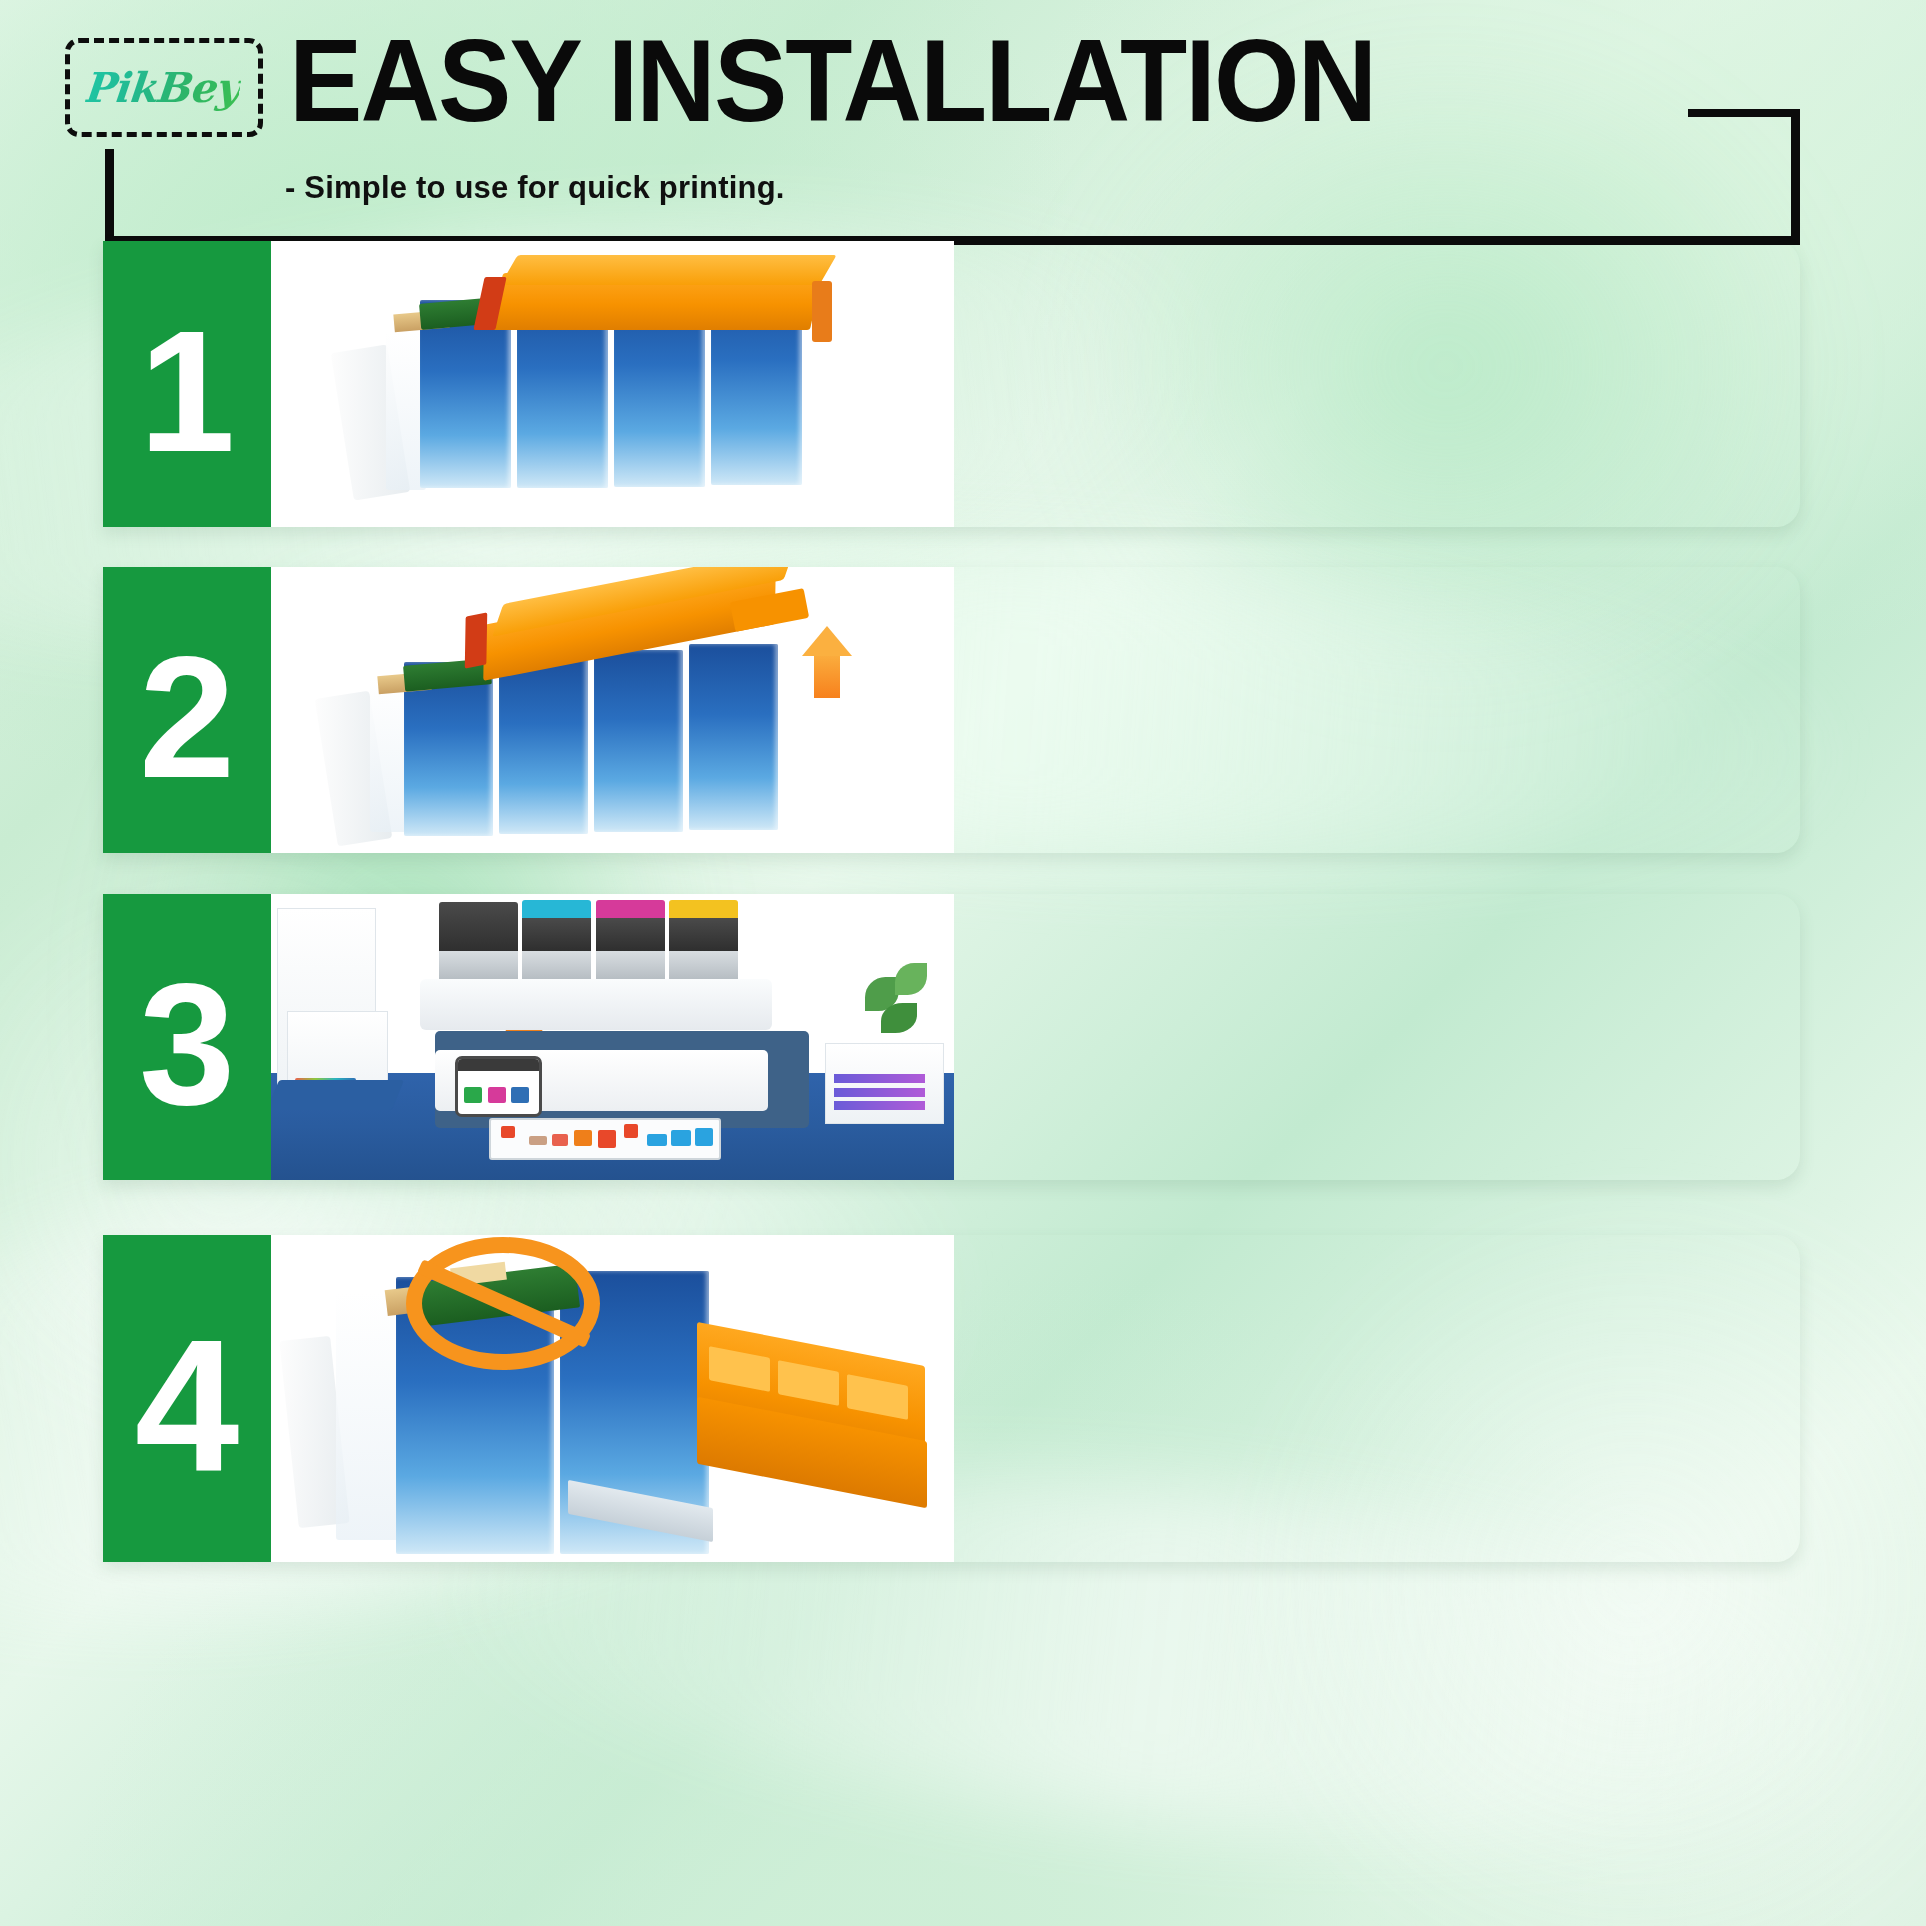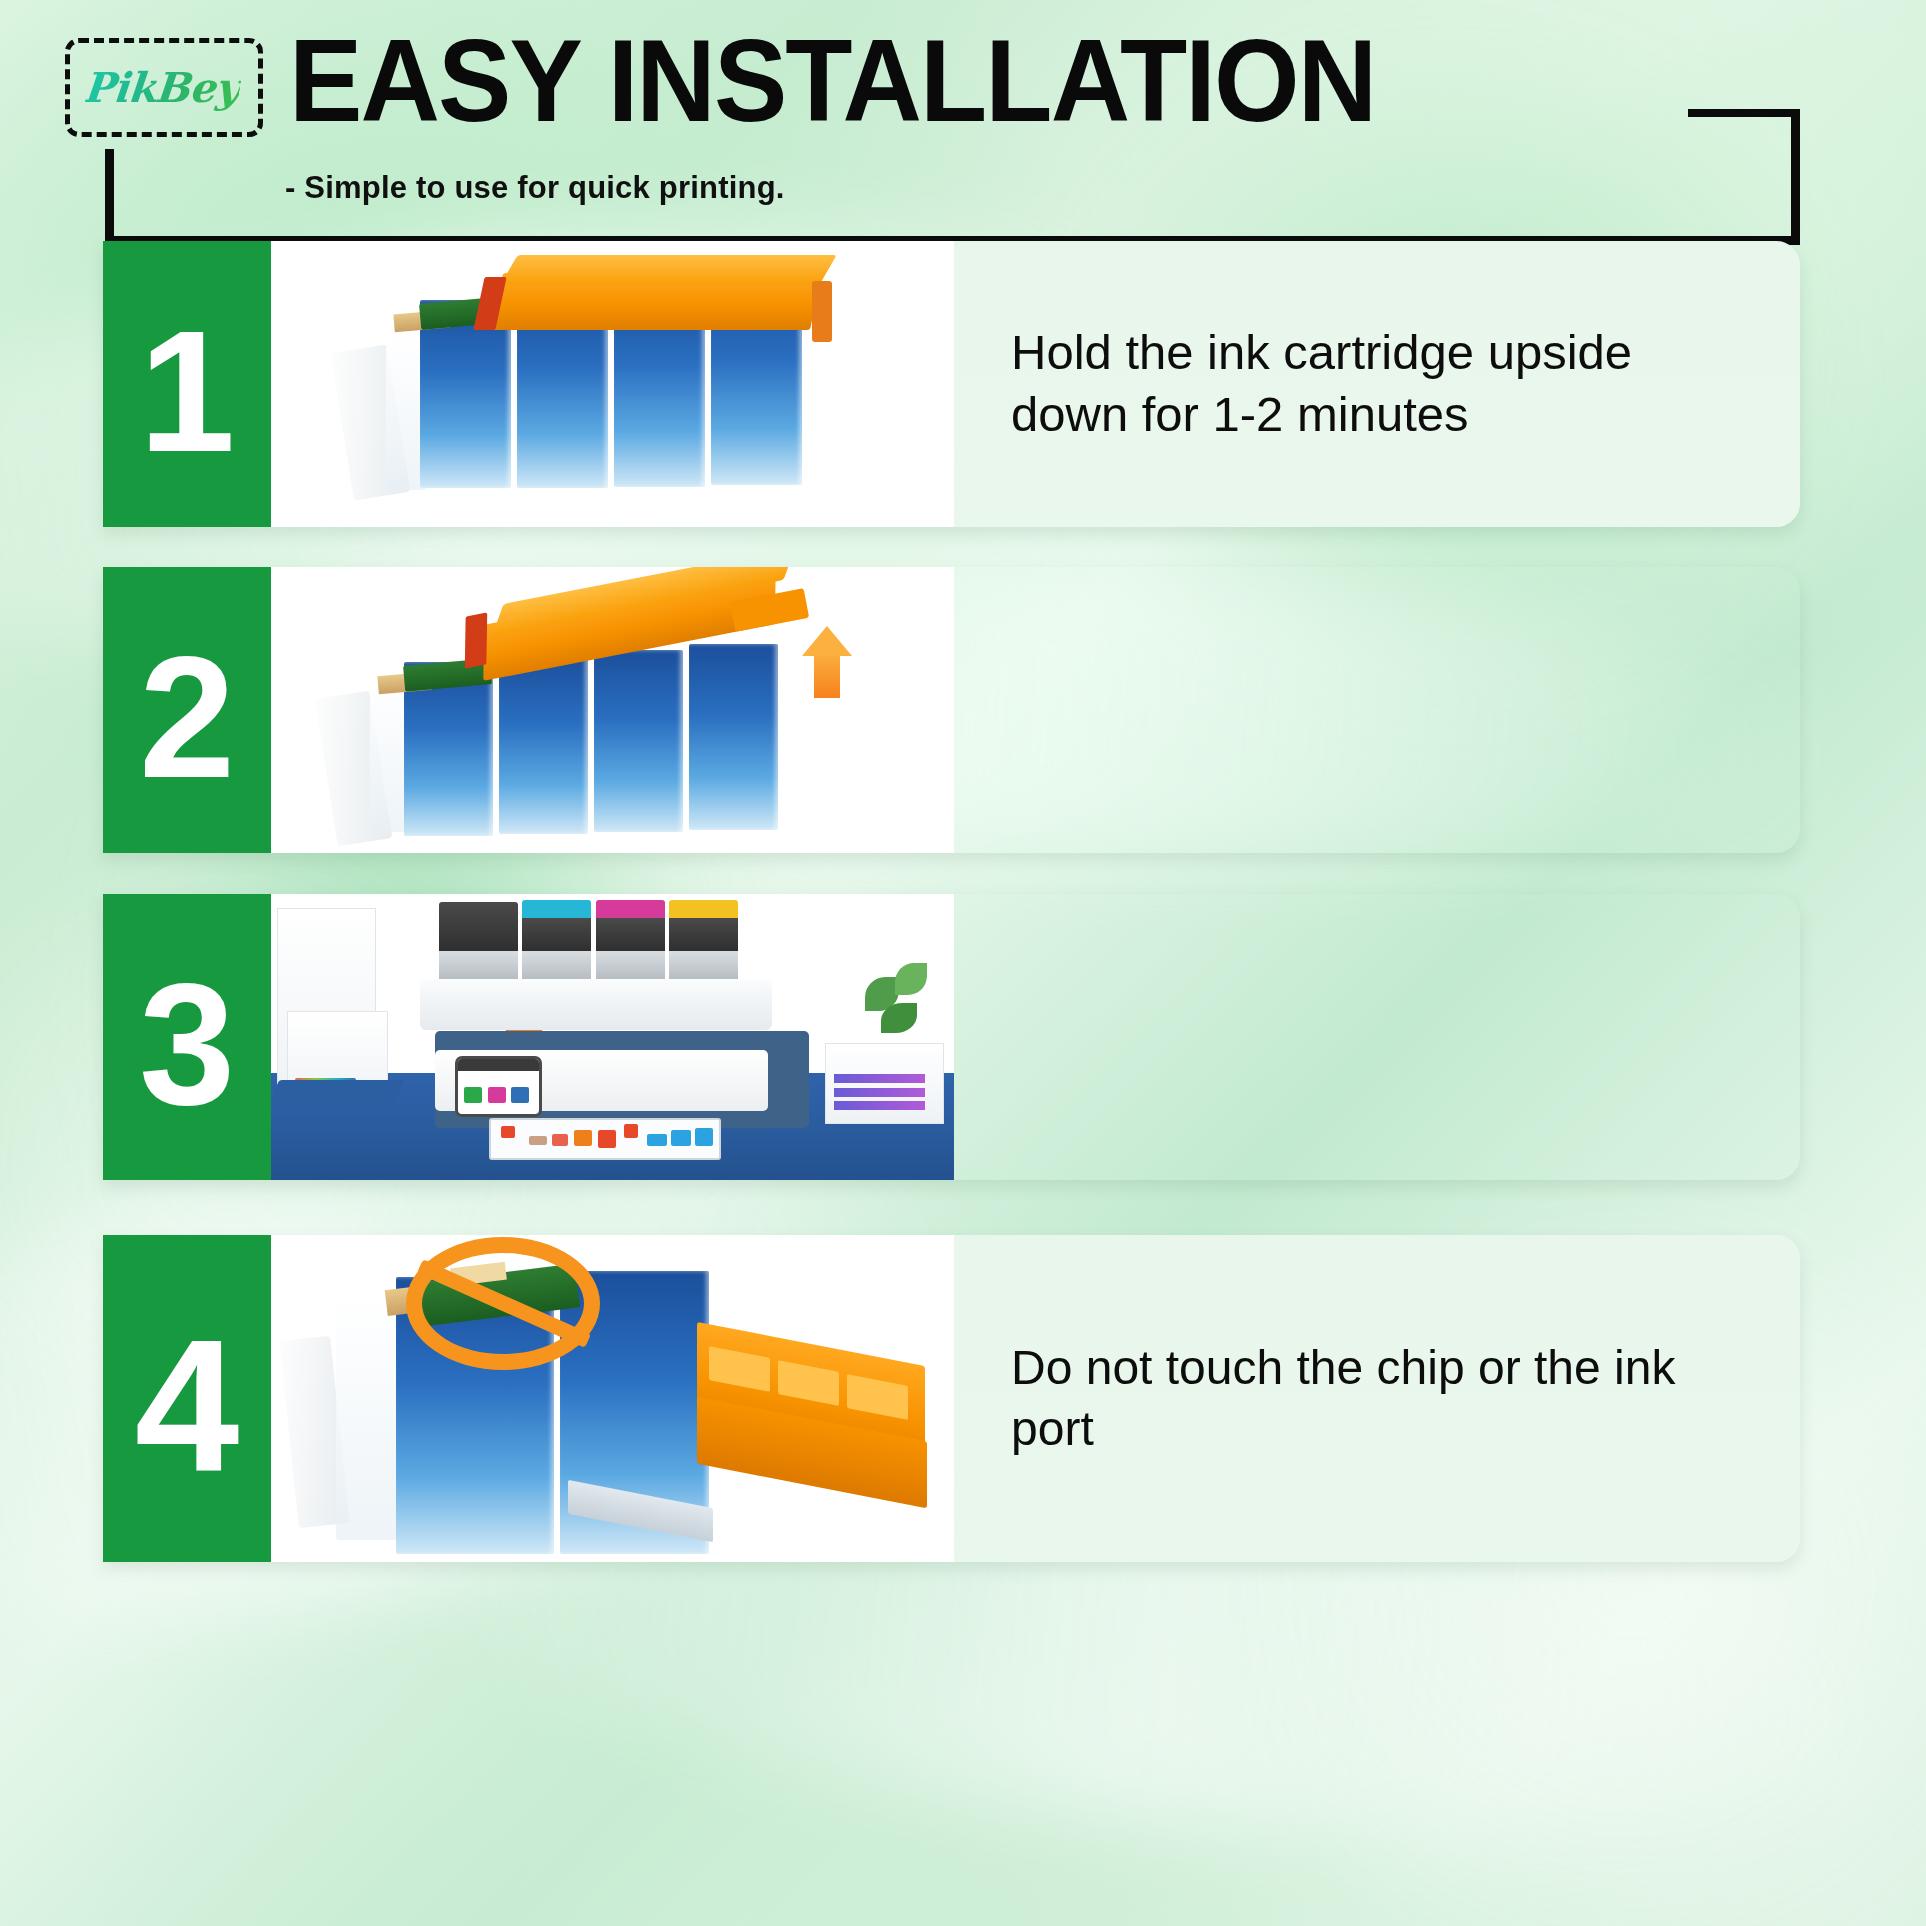--- a/index.html
+++ b/index.html
@@ -165,23 +165,20 @@
 
     <div class="chipgold" style="left:123px;top:71px;width:55px;height:18px;transform:rotate(-5deg);"></div>
     <div class="chipgreen" style="left:149px;top:59px;width:89px;height:26px;transform:rotate(-5deg);"></div>
 
     <div class="orange-cap" style="left:226px;top:32px;width:319px;height:57px;transform:skewX(-12deg);"></div>
     <div class="orange-top" style="left:238px;top:14px;width:319px;height:30px;transform:skewX(-30deg);border-radius:3px;"></div>
     <div class="orange-cap" style="left:541px;top:40px;width:20px;height:61px;background:#e87c1a;"></div>
     <div style="position:absolute;left:208px;top:36px;width:22px;height:53px;background:#d23c16;
                 transform:skewX(-12deg);border-radius:2px;"></div>
   </div>
-  <div class="txtpanel">
-    <div class="steptext">Hold the ink cartridge upside down for 1-2 minutes</div>
-  </div>
 </div>
 
 <div class="card c2">
   <div class="numblock">
     <span class="num">2</span>
   </div>
   <div class="imgpanel">
     <div class="whitefin" style="left:55px;top:127px;width:55px;height:149px;transform:rotate(-9deg);"></div>
     <div class="glass" style="left:99px;top:111px;width:38px;height:154px;"></div>
     <div class="blue-panel" style="left:133px;top:95px;width:89px;height:174px;"></div>
@@ -306,17 +303,14 @@
                 transform:skewY(11deg);border-radius:2px;"></div>
     <div style="position:absolute;left:507px;top:131px;width:61px;height:34px;background:#ffc24d;
                 transform:skewY(11deg);border-radius:2px;"></div>
     <div style="position:absolute;left:576px;top:145px;width:61px;height:34px;background:#ffc24d;
                 transform:skewY(11deg);border-radius:2px;"></div>
     <div class="orange-cap" style="left:426px;top:184px;width:230px;height:67px;transform:skewY(11deg);
                 background:linear-gradient(180deg,#f79200,#dd7a00);"></div>
     <div style="position:absolute;left:297px;top:259px;width:145px;height:34px;
                 background:linear-gradient(180deg,#e2e9ee,#c6d0d8);transform:skewY(11deg);border-radius:2px;"></div>
   </div>
-  <div class="txtpanel">
-    <div class="steptext">Do not touch the chip or the ink port</div>
-  </div>
 </div>
 
 
 </body></html>

